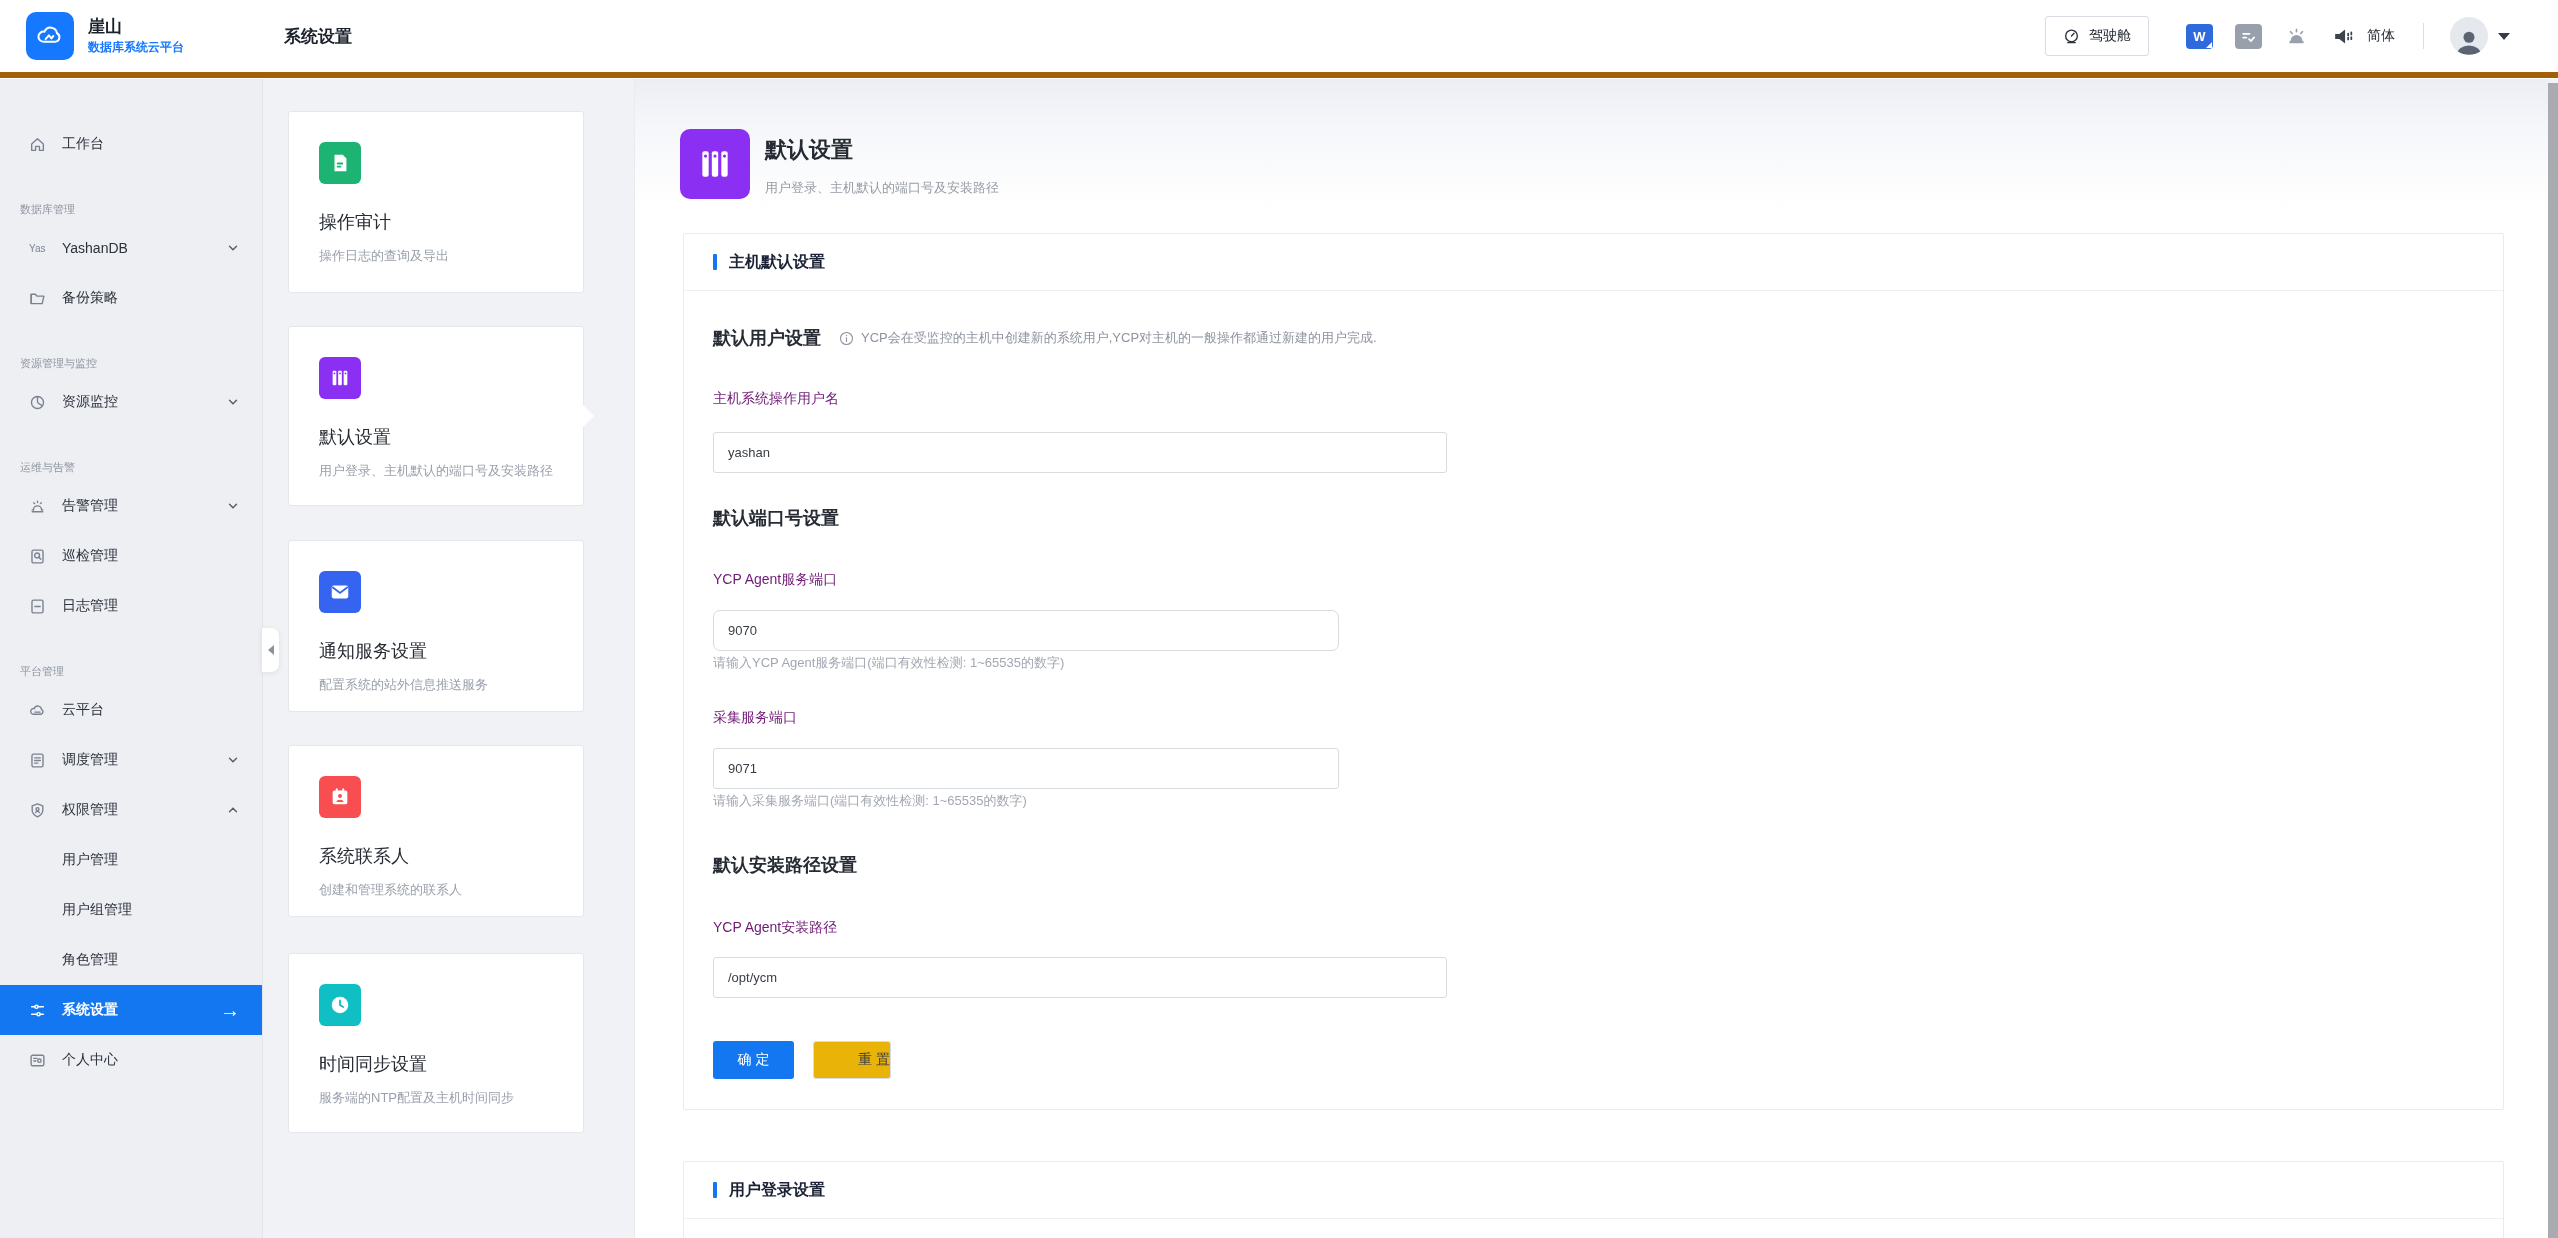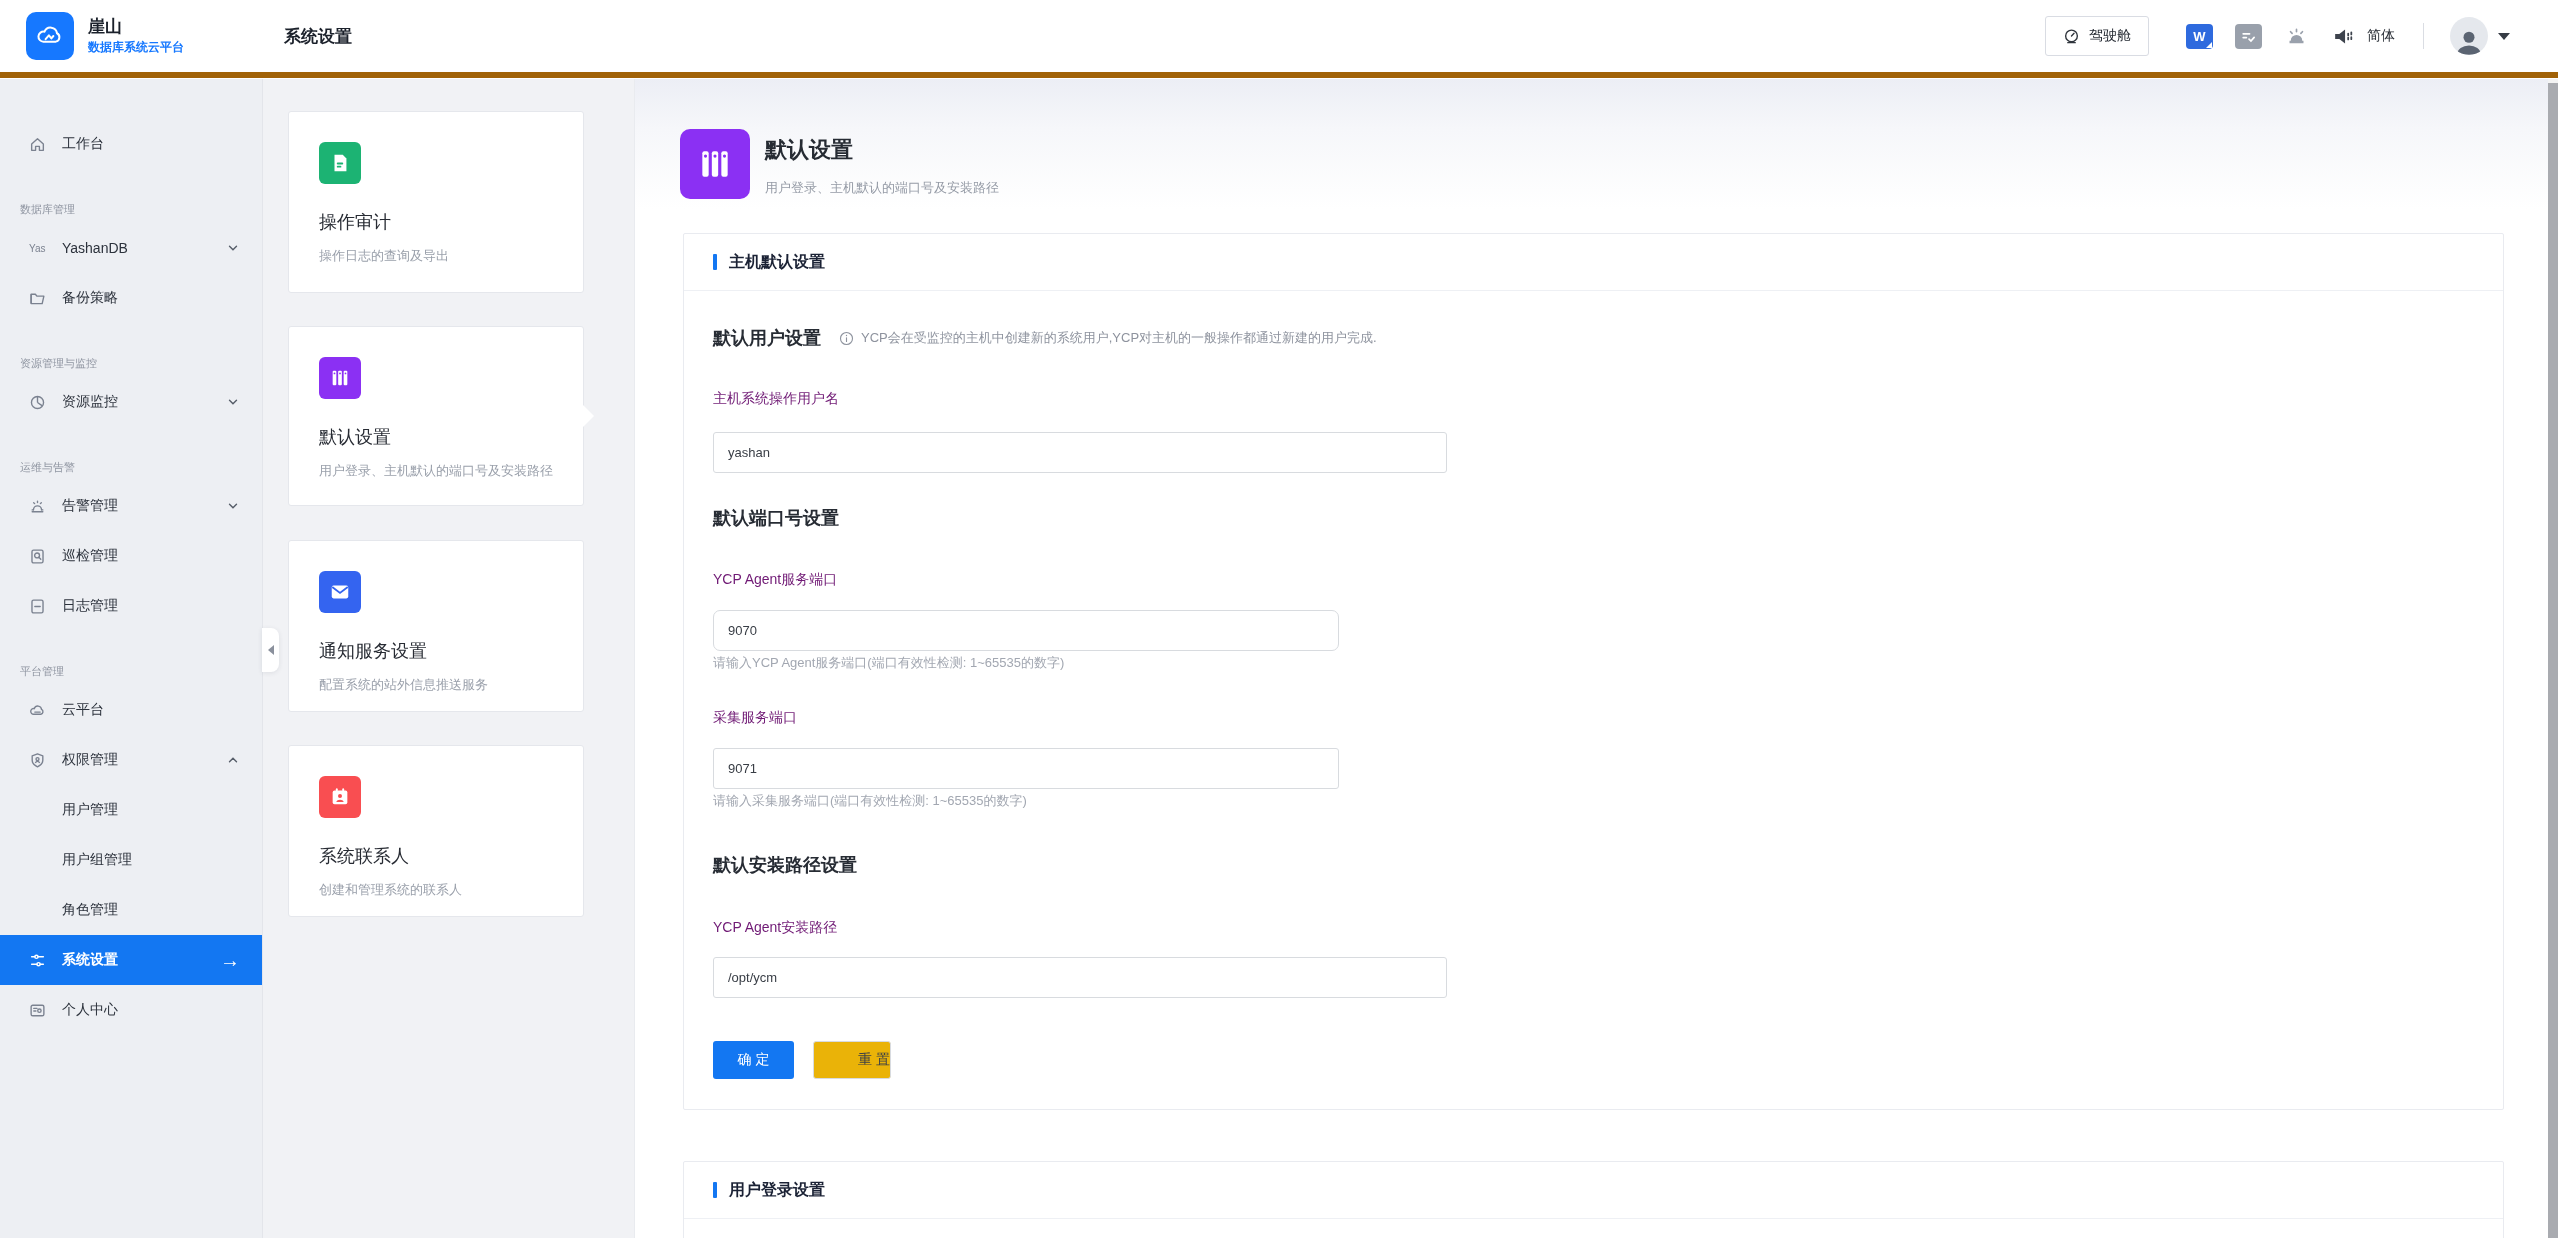--- a/index.html
+++ b/index.html
@@ -274,20 +274,34 @@
       <div class="nav-item">
         <span class="nico">
           <svg viewBox="0 0 16 16" fill="none" stroke="currentColor" stroke-width="1.3" stroke-linecap="round">
               <path d="M4.6 11.5a2.7 2.7 0 1 1 .4-5.3 3.5 3.5 0 0 1 6.8.8 2.4 2.4 0 0 1-.6 4.5z"></path>
               <path d="M5.5 9.5h5"></path>
             </svg>
         </span>
         <span>云平台</span>
       </div>
 
+      <div class="nav-item">
+        <span class="nico">
+          <svg viewBox="0 0 16 16" fill="none" stroke="currentColor" stroke-width="1.3" stroke-linecap="round">
+              <rect x="2.8" y="2" width="10.4" height="12" rx="1.5"></rect>
+              <path d="M5.3 5.5h5.4M5.3 8h5.4M5.3 10.5h3"></path>
+            </svg>
+        </span>
+        <span>调度管理</span>
+        <span class="chev">
+          <svg width="14" height="14" viewBox="0 0 16 16" fill="none" stroke="currentColor" stroke-width="1.6" stroke-linecap="round">
+              <path d="M4 6l4 4 4-4"></path>
+            </svg>
+        </span>
+      </div>
 
       <div class="nav-item">
         <span class="nico">
           <svg viewBox="0 0 16 16" fill="none" stroke="currentColor" stroke-width="1.3" stroke-linejoin="round">
               <path d="M8 1.8l5 1.8v4.2c0 3-2.2 4.9-5 6.2-2.8-1.3-5-3.2-5-6.2V3.6z"></path>
               <circle cx="8" cy="6.7" r="1.4"></circle>
               <path d="M6 10.3c.4-1 1.1-1.5 2-1.5s1.6.5 2 1.5"></path>
             </svg>
         </span>
         <span>权限管理</span>
@@ -386,20 +400,30 @@
         <div class="cicon" style=";background:#3464f0">
           <svg width="22" height="22" viewBox="0 0 24 24">
               <rect x="3" y="5" width="18" height="14" rx="2" fill="#fff"></rect>
               <path d="M3.5 6.5L12 13l8.5-6.5" stroke="#3464f0" stroke-width="2" fill="none"></path>
             </svg>
         </div>
         <div class="ctitle">通知服务设置</div>
         <div class="cdesc">配置系统的站外信息推送服务</div>
       </div>
 
+      <div class="scard sc5">
+        <div class="cicon" style=";background:#10bfc4">
+          <svg width="22" height="22" viewBox="0 0 24 24">
+              <circle cx="12" cy="12" r="9" fill="#fff"></circle>
+              <path d="M12 7v5l3.4 2.2" stroke="#10bfc4" stroke-width="2" fill="none" stroke-linecap="round"></path>
+            </svg>
+        </div>
+        <div class="ctitle">时间同步设置</div>
+        <div class="cdesc">服务端的NTP配置及主机时间同步</div>
+      </div>
     </div>
 
     <div class="main">
 
       <div class="phead-icon" style=";background:#8b30f3">
         <svg width="38" height="38" viewBox="0 0 24 24">
             <g fill="#fff">
               <rect x="4" y="4" width="4" height="16" rx="1.2"></rect>
               <rect x="10" y="4" width="4" height="16" rx="1.2"></rect>
               <rect x="16" y="4" width="4" height="16" rx="1.2"></rect>

